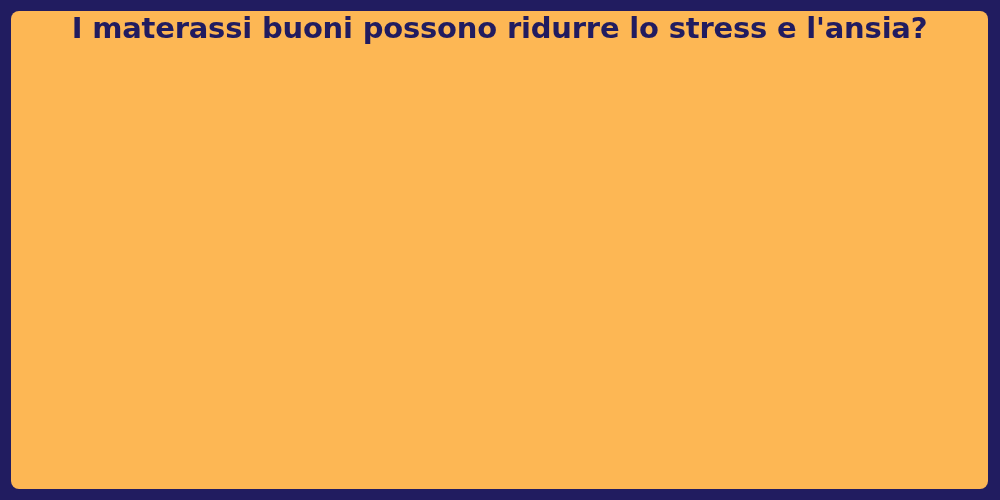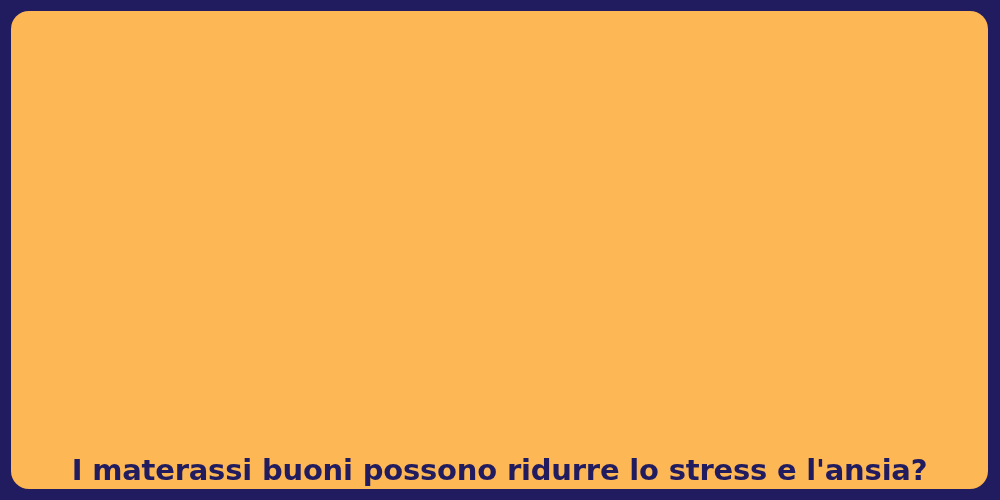--- a/index.html
+++ b/index.html
@@ -24,23 +24,23 @@
     background: #211c60;
     padding: 11px 12px 11px 11px;
   }
 
   
   #banner-card {
     box-sizing: border-box;
     width: 100%;
     height: 100%;
     background: #fdb754;
-    border-radius: 18px;
+    border-radius: 8px;
     display: flex;
-    align-items: flex-end;
+    align-items: flex-start;
     justify-content: center;
     overflow: hidden;
   }
 
   
   #banner-heading {
     margin: 0;
     padding: 0 40px;
     text-align: center;
     color: #211c60;

